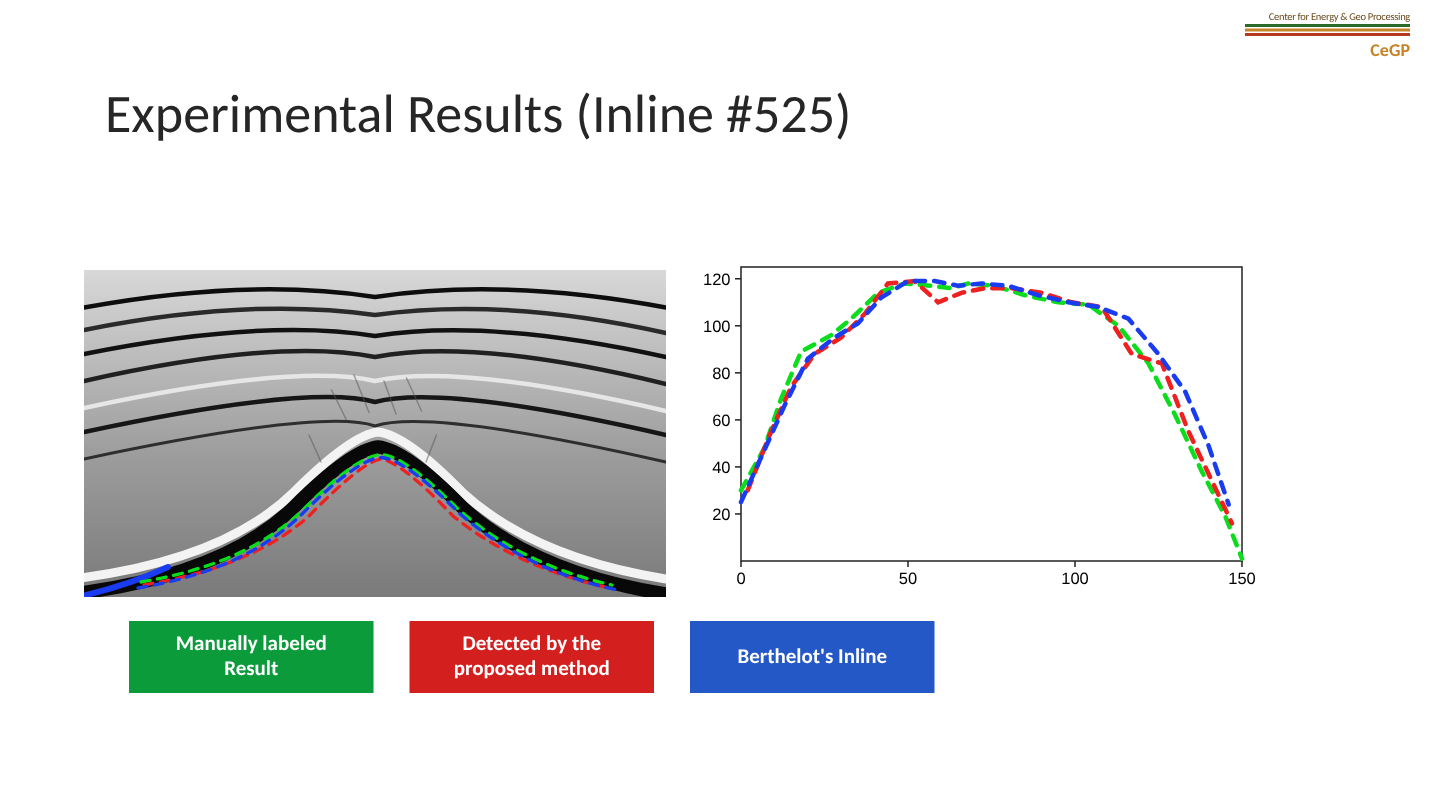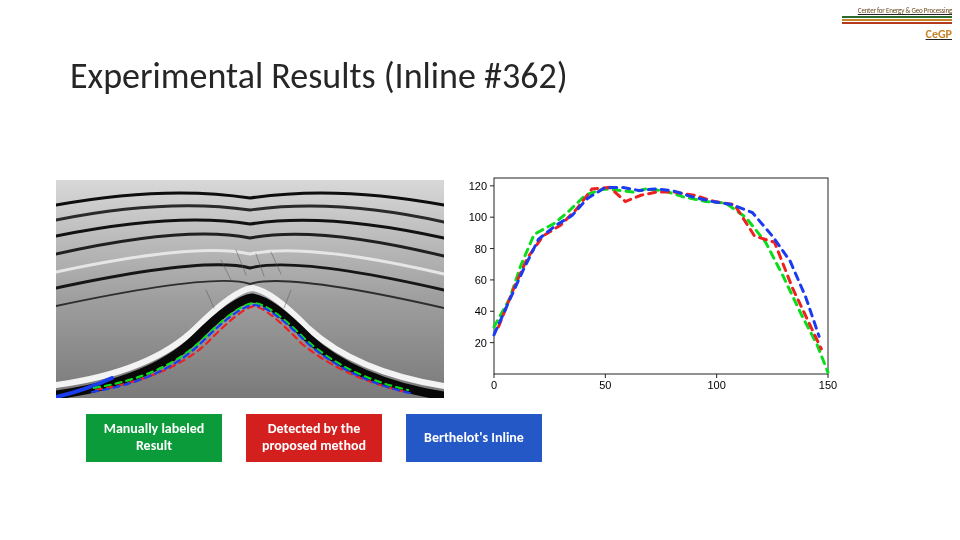--- a/index.html
+++ b/index.html
@@ -9,24 +9,23 @@
     height: 540px;
     background: #ffffff;
     font-family: Calibri, "Segoe UI", Arial, sans-serif;
     color: #222;
     position: relative;
     overflow: hidden;
   }
   .logo {
     position: absolute;
     top: 6px;
-    right: 8px;
+    right: 20px;
     width: 110px;
     height: 34px;
-    text-decoration: underline;
   }
   .logo .logo-text {
     font-size: 7px;
     text-align: right;
     color: #6b4a1d;
     letter-spacing: -0.2px;
   }
   .logo .logo-bars {
     display: flex;
     flex-direction: column;
@@ -86,21 +85,21 @@
     height: 100%;
   }
   .legends {
     position: absolute;
     top: 414px;
     left: 86px;
     display: flex;
     gap: 24px;
   }
   .legend-box {
-    width: 136px;
+    width: 163px;
     height: 48px;
     color: #fff;
     display: flex;
     align-items: center;
     justify-content: center;
     font-size: 14px;
     font-weight: 700;
     text-align: center;
     line-height: 1.2;
     font-family: Calibri, "Segoe UI", Arial, sans-serif;
@@ -114,21 +113,21 @@
 <div class="logo">
   <div class="logo-text">Center for Energy &amp; Geo Processing</div>
   <div class="logo-bars">
     <div class="bar" style="background:#2a6a2a"></div>
     <div class="bar" style="background:#c58427"></div>
     <div class="bar" style="background:#b33a1a"></div>
   </div>
   <div class="logo-main">CeGP</div>
 </div>
 
-<div class="title">Experimental Results (Inline #362)</div>
+<div class="title">Experimental Results (Inline #525)</div>
 
 <div class="content-row">
 
   <div class="seismic-wrap">
     <svg viewBox="0 0 388 218" preserveAspectRatio="none">
       <defs>
         <linearGradient id="bgGrad" x1="0" y1="0" x2="0" y2="1">
           <stop offset="0%" stop-color="#d8d8d8"></stop>
           <stop offset="55%" stop-color="#9e9e9e"></stop>
           <stop offset="100%" stop-color="#7a7a7a"></stop>

